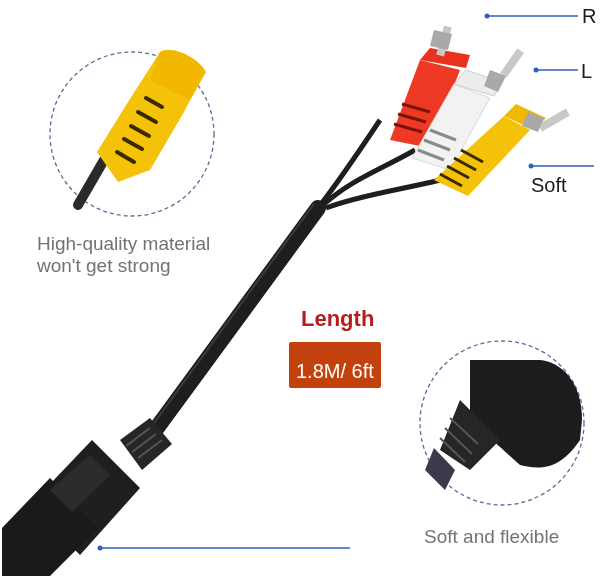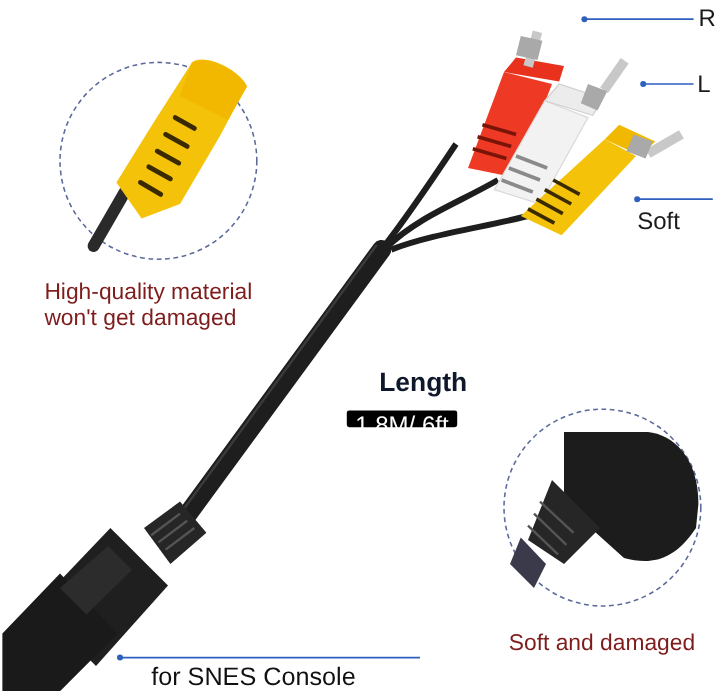--- a/index.html
+++ b/index.html
@@ -2,26 +2,26 @@
 <html><head>
 <meta charset="utf-8">
 <style>
   html,body{margin:0;padding:0;background:#fff;}
   #stage{position:relative;width:600px;height:576px;overflow:hidden;background:#fff;font-family:"Liberation Sans",sans-serif;color:#111;}
   svg.art{position:absolute;left:0;top:0;}
   .lbl{position:absolute;font-size:19px;line-height:22px;color:#1a1a1a;white-space:nowrap;}
   .lbl-r{left:582px;top:5px;font-size:20px;}
   .lbl-l{left:581px;top:60px;font-size:20px;}
   .lbl-video{left:531px;top:174px;font-size:20px;}
-  .callout{position:absolute;font-size:19px;line-height:22px;color:#7f1d1d;}
+  .callout{position:absolute;font-size:19px;line-height:22px;color:#737373;}
   .c1{left:37px;top:233px;}
   .c2{left:424px;top:526px;}
   .snes{position:absolute;left:126px;top:553px;font-size:21px;white-space:nowrap;}
-  .length-title{position:absolute;left:316px;top:306px;font-size:22px;font-weight:bold;color:#0f172a;}
-  .length-badge{position:absolute;left:289px;top:342px;height:14px;padding:0 7px;background:#000000;color:#fff;font-size:20px;line-height:26px;border-radius:2px;}
+  .length-title{position:absolute;left:301px;top:306px;font-size:22px;font-weight:bold;color:#b91c1c;}
+  .length-badge{position:absolute;left:289px;top:342px;height:14px;padding:16px 7px;background:#c2410c;color:#fff;font-size:20px;line-height:26px;border-radius:2px;}
 </style>
 </head>
 <body>
 
 <div id="stage">
   <svg class="art" width="600" height="576" viewBox="0 0 600 576">
 
     <circle cx="132" cy="134" r="82" fill="none" stroke="#5b6a9a" stroke-width="1.3" stroke-dasharray="4 3"></circle>
     <circle cx="502" cy="423" r="82" fill="none" stroke="#5b6a9a" stroke-width="1.3" stroke-dasharray="4 3"></circle>
 
@@ -116,24 +116,23 @@
         <line x1="100" y1="548" x2="350" y2="548"></line>
     </g>
   </svg>
 
   <div class="lbl lbl-r">R</div>
   <div class="lbl lbl-l">L</div>
   <div class="lbl lbl-video">Soft</div>
 
   <div class="callout c1">
     <div>High-quality material</div>
-    <div>won't get damaged</div>
+    <div>won't get strong</div>
   </div>
 
   <div class="length-title">Length</div>
   <div class="length-badge">1.8M/ 6ft</div>
 
   <div class="callout c2">
-    <div>Soft and damaged</div>
+    <div>Soft and flexible</div>
   </div>
 
-  <div class="snes">for SNES Console</div>
 </div>
 
 </body></html>

